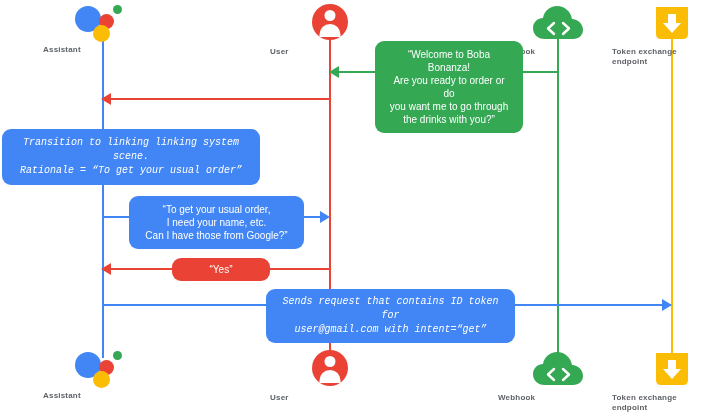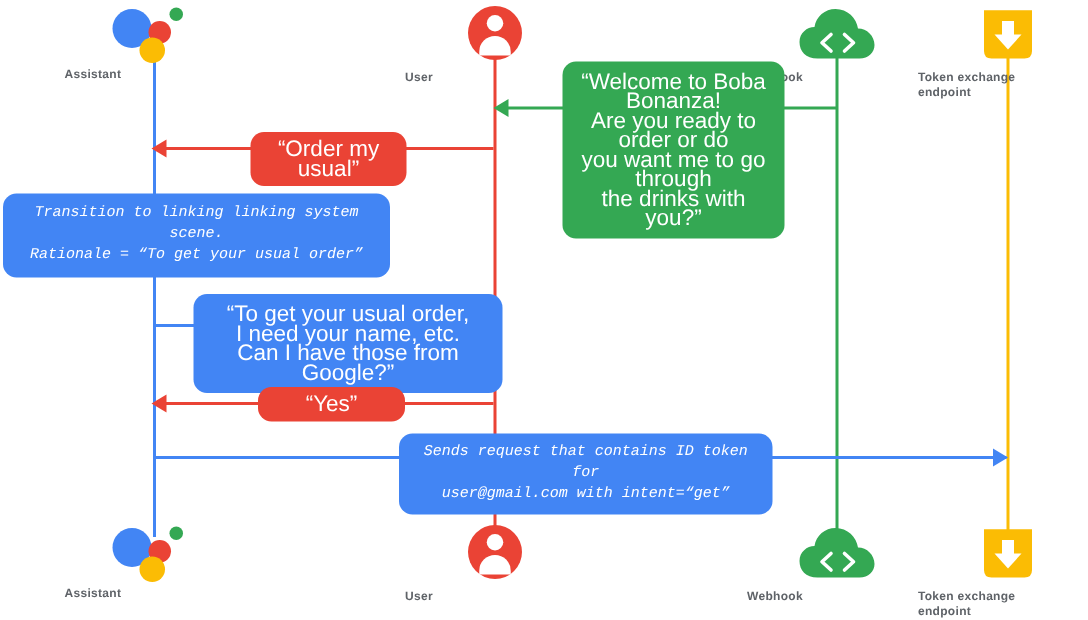--- a/index.html
+++ b/index.html
@@ -102,21 +102,21 @@
   .bubble {
     position: absolute;
     border-radius: 9px;
     color: #ffffff;
     text-align: center;
     padding: 7px 12px;
     line-height: 13px;
     white-space: pre-line;
   }
   .bubble.speech {
-    font-size: 15px;
+    font-size: 10px;
     font-family: "Liberation Sans", sans-serif;
   }
   .bubble.code {
     font-size: 10px;
     font-style: italic;
     font-family: "Liberation Mono", monospace;
     line-height: 14px;
   }
   .bubble.green { background: #34a853; }
   .bubble.red   { background: #ea4335; }
@@ -184,28 +184,27 @@
 
   <div class="msg-line" style="left:332px; top:71px; width:226px; background:#34a853;"></div>
   <div class="arrow-head left" style="left:329px; top:66px; color:#34a853;"></div>
   <div class="bubble speech green" style="left:375px; top:41px; width:148px;">“Welcome to Boba Bonanza!
 Are you ready to order or do
 you want me to go through
 the drinks with you?”</div>
 
   <div class="msg-line" style="left:105px; top:98px; width:224px; background:#ea4335;"></div>
   <div class="arrow-head left" style="left:101px; top:93px; color:#ea4335;"></div>
-  <div class="bubble speech red" style="left:167px; top:88px; width:104px; padding:5px 10px;">“Order my usual”</div>
 
   <div class="bubble code blue" style="left:2px; top:129px; width:258px; padding:7px 8px; text-align:center;">Transition to linking linking system scene.
 Rationale = “To get your usual order”</div>
 
   <div class="msg-line" style="left:103px; top:216px; width:222px; background:#4285f4;"></div>
   <div class="arrow-head right" style="left:320px; top:211px; color:#4285f4;"></div>
-  <div class="bubble speech blue" style="left:129px; top:196px; width:206px;">“To get your usual order,
+  <div class="bubble speech blue" style="left:129px; top:196px; width:175px;">“To get your usual order,
 I need your name, etc.
 Can I have those from Google?”</div>
 
   <div class="msg-line" style="left:105px; top:268px; width:224px; background:#ea4335;"></div>
   <div class="arrow-head left" style="left:101px; top:263px; color:#ea4335;"></div>
   <div class="bubble speech red" style="left:172px; top:258px; width:98px; padding:5px 10px;">“Yes”</div>
 
   <div class="msg-line" style="left:103px; top:304px; width:568px; background:#4285f4;"></div>
   <div class="arrow-head right" style="left:662px; top:299px; color:#4285f4;"></div>
   <div class="bubble code blue" style="left:266px; top:289px; width:249px; padding:6px 8px;">Sends request that contains ID token for

